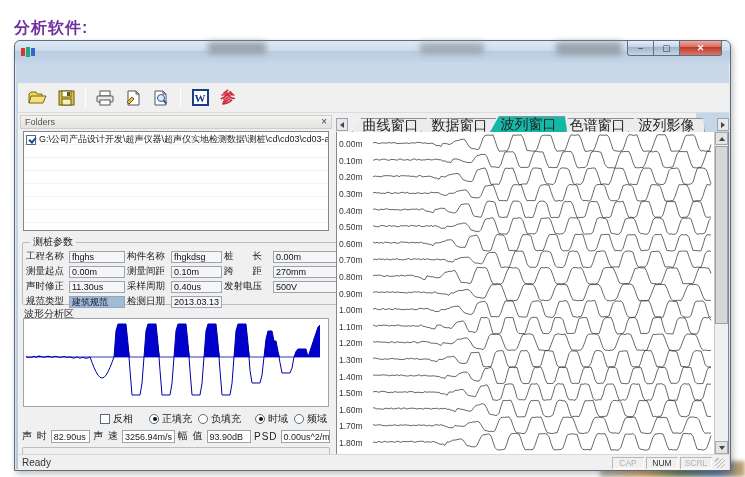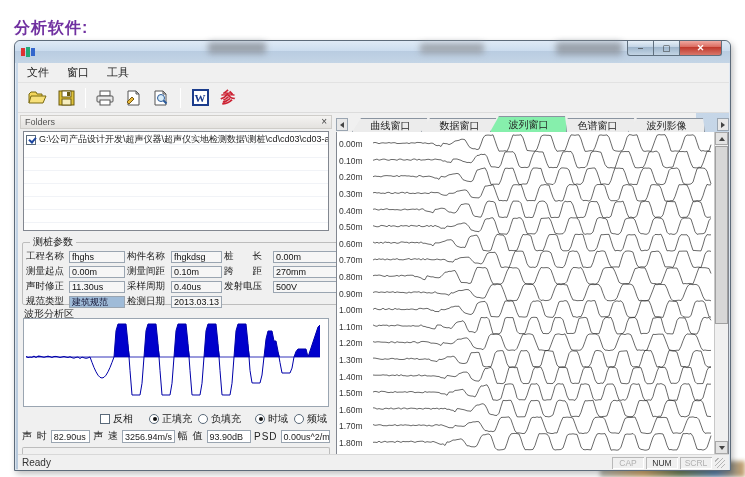--- a/index.html
+++ b/index.html
@@ -109,22 +109,22 @@
   .tab-arrow { position:absolute; top:2px; width:12px; height:13px; background:#e8e8e8;
     border:1px solid #9aa5b1; display:flex; align-items:center; justify-content:center; }
   .tab-arrow-l { left:0; } .tab-arrow-r { right:0; }
   .tri-l { width:0; height:0; border-top:3px solid transparent; border-bottom:3px solid transparent;
     border-right:4px solid #444; }
   .tri-r { width:0; height:0; border-top:3px solid transparent; border-bottom:3px solid transparent;
     border-left:4px solid #444; }
   .tabs { position:absolute; left:16px; top:0; height:16px; display:flex; align-items:flex-end; }
   .tab { height:14px; width:77px; margin-right:-8px; background:#ececec; border:1px solid #8a94a0;
     border-bottom:none; clip-path:polygon(9px 0, calc(100% - 2px) 0, 100% 100%, 0 100%);
-    display:flex; align-items:center; justify-content:center; font-size:10px; color:#222;margin-top:44px; }
-  .tab.active { height:16px; background:#86efac; z-index:5; position:relative; }
+    display:flex; align-items:center; justify-content:center; font-size:14px; color:#222;margin-top:44px; }
+  .tab.active { height:16px; background:#14b8a6; z-index:5; position:relative; }
   .strip-line { position:absolute; left:0; top:16px; width:393px; height:1px; background:#8a94a0; }
 
   .wavearea { position:absolute; left:0; top:17px; width:393px; height:324px; background:#fff;
     border:1px solid #828790; border-top:none; }
   .depth-col { position:absolute; left:2px; top:4px; width:32px; }
   .depth-lbl { height:16.6px; font-size:8.5px; color:#333; display:flex; align-items:center; }
   .train-svg { position:absolute; left:36px; top:0; }
 
   .vscroll { position:absolute; right:0; top:0; width:14px; height:322px; background:#f0f0f0;
     border-left:1px solid #c8c8c8; }
@@ -169,25 +169,20 @@
         <i></i>
         <i></i>
       </span>
   </div>
   <div class="winbtns">
     <div class="wbtn wbtn-min">–</div>
     <div class="wbtn wbtn-max">▢</div>
     <div class="wbtn wbtn-close">✕</div>
   </div>
 
-  <div class="menubar" id="menu-items">
-      <div class="menu-item">文件</div>
-      <div class="menu-item">窗口</div>
-      <div class="menu-item">工具</div>
-    </div>
 
   <div class="toolbar">
     <div class="tbtn">
       <svg width="20" height="16">
           <path d="M1 13 L1 4 L3 2 L8 2 L9 4 L14 4 L14 6" fill="#f3d55a" stroke="#7a6a10"></path>
           <path d="M3 6 L18 6 L15 13 L1 13 Z" fill="#f7e07a" stroke="#7a6a10"></path>
         </svg>
     </div>
     <div class="tbtn">
       <svg width="17" height="16">

